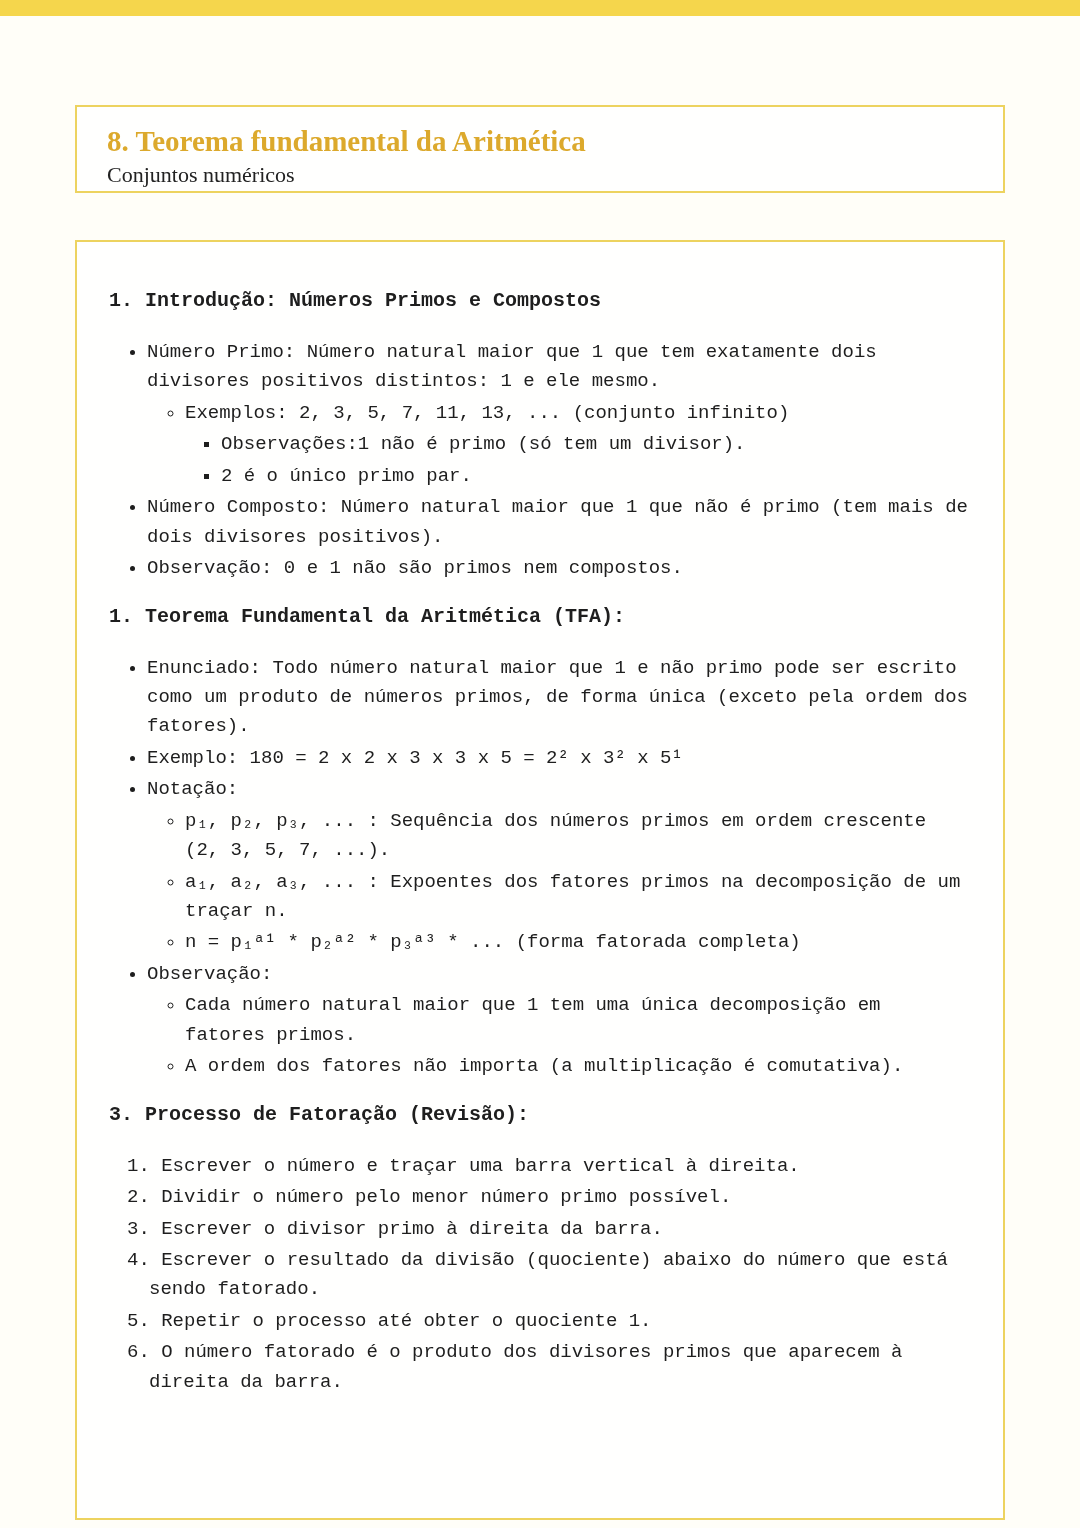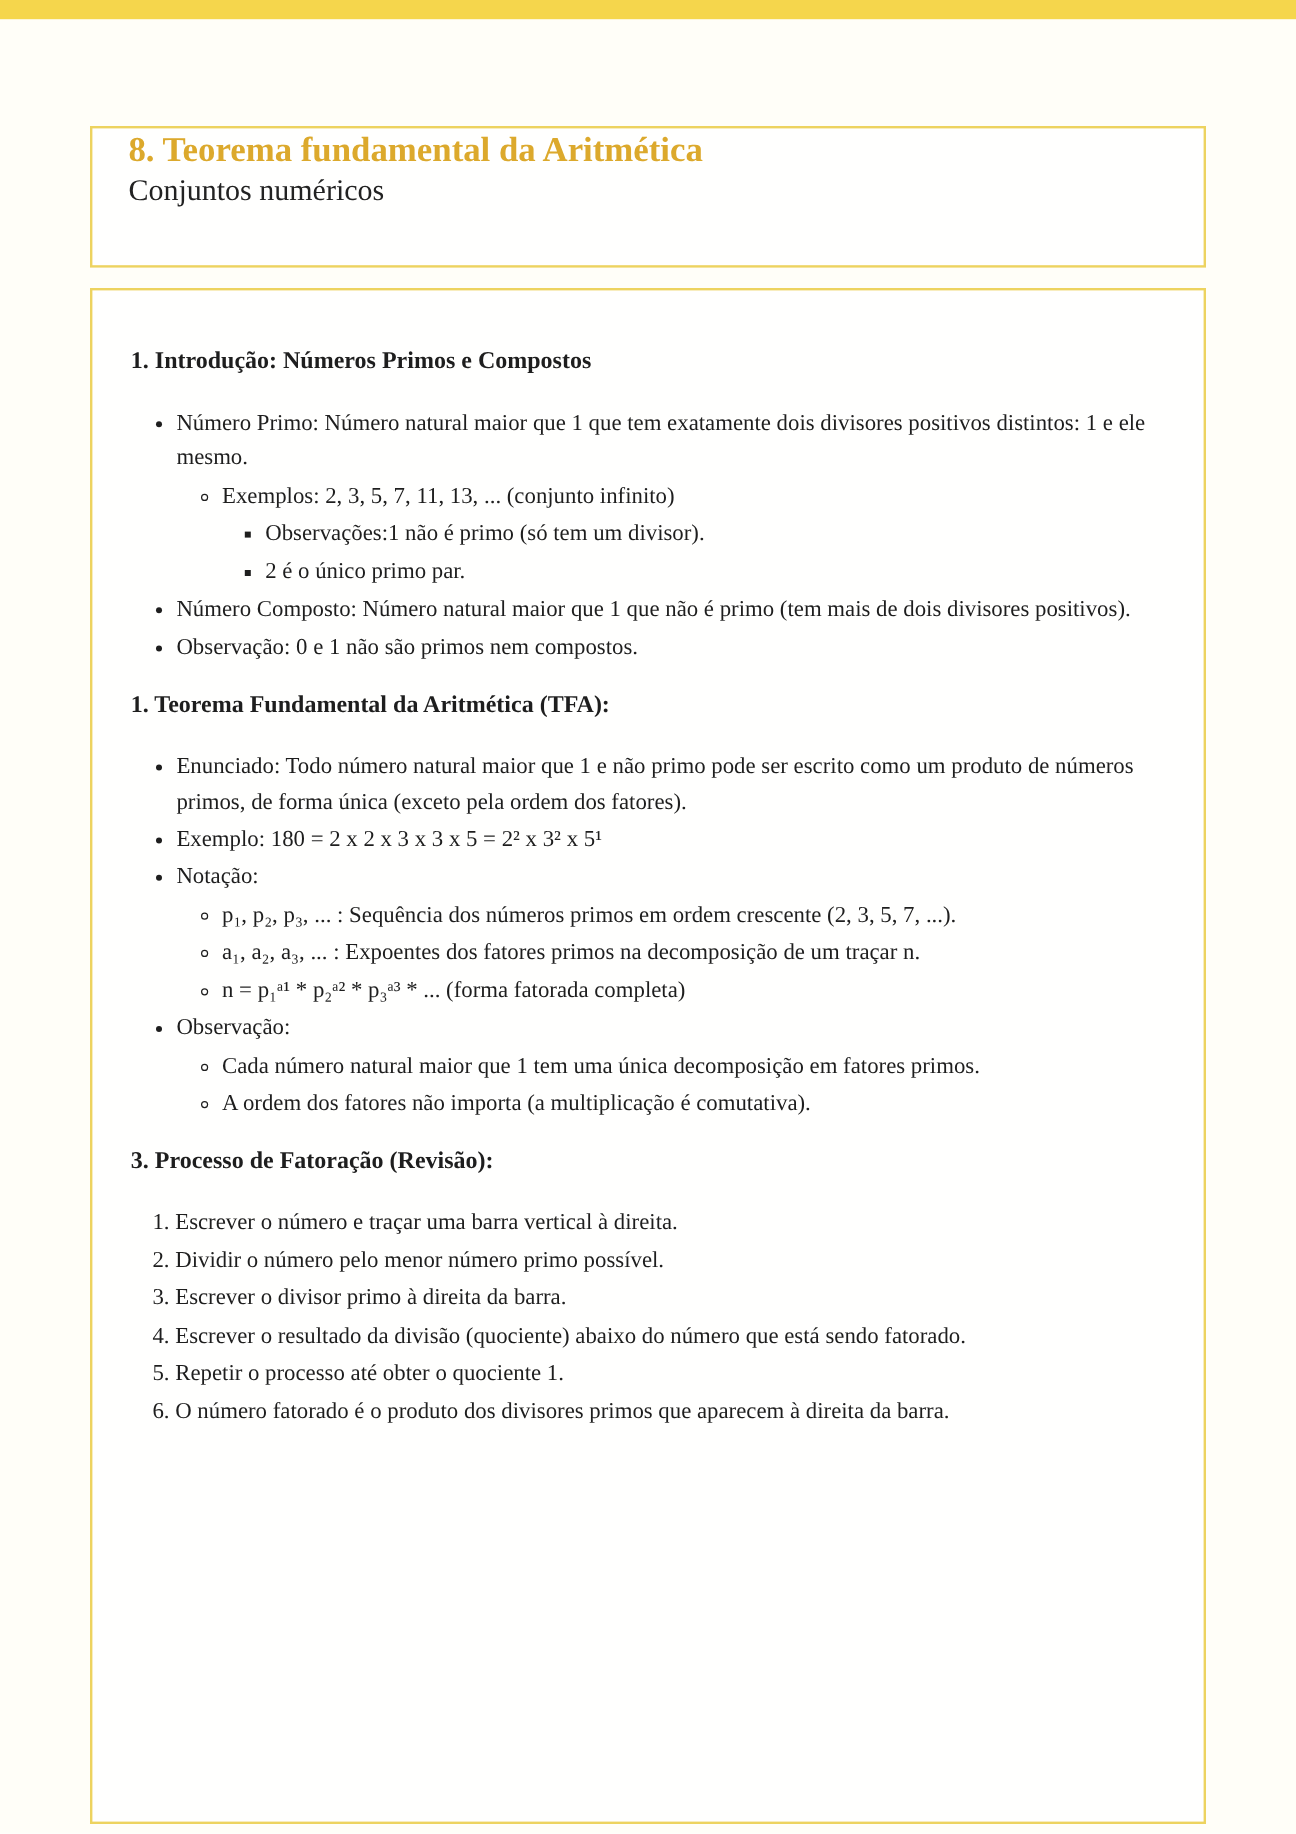--- a/index.html
+++ b/index.html
@@ -22,31 +22,31 @@
   }
   .card {
     position: absolute;
     left: 75px;
     width: 930px;
     background: #FFFFFE;
     border: 2px solid #EDD35F;
   }
   .header-card {
     top: 105px;
-    height: 118px;
-    padding: 0 30px 14px 30px;
+    height: 88px;
+    padding: 16px 30px 14px 30px;
   }
   .doc-title {
     font-size: 29px;
     font-weight: bold;
     color: #DCA92C;
     line-height: 1.25;
   }
   .doc-subtitle {
-    font-size: 25px;
+    font-size: 22px;
     color: #222222;
     margin-top: 3px;
   }
   .content-card {
     top: 240px;
     height: 1280px;
     padding: 28px 32px 28px 30px;
     overflow: hidden;
   }
   .sec-heading {
@@ -67,21 +67,21 @@
     padding-left: 20px;
   }
   ol.steps li {
     counter-increment: n;
     padding-left: 22px;
     text-indent: -22px;
   }
   ol.steps li::before {
     content: counter(n) ".";
   }
-  .sec { margin-bottom: 14px; }
+  .sec { margin-bottom: 14px; font-family: Liberation Mono, monospace; }
 </style>
 </head>
 <body>
 
 <div class="top-bar"></div>
 
 <div class="card header-card">
   <div class="doc-title">8. Teorema fundamental da Aritmética</div>
   <div class="doc-subtitle">Conjuntos numéricos</div>
 </div>

